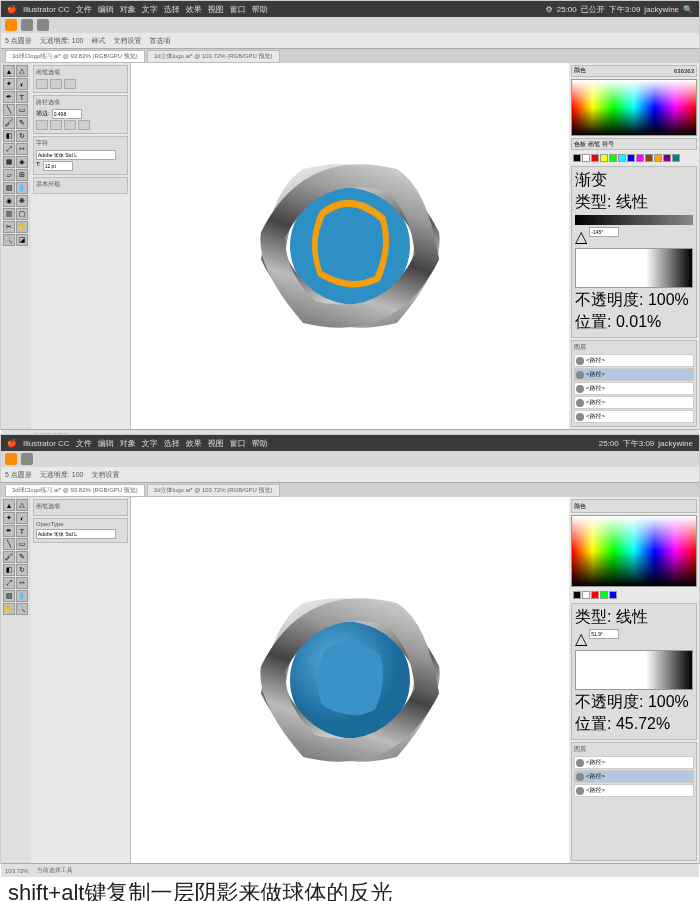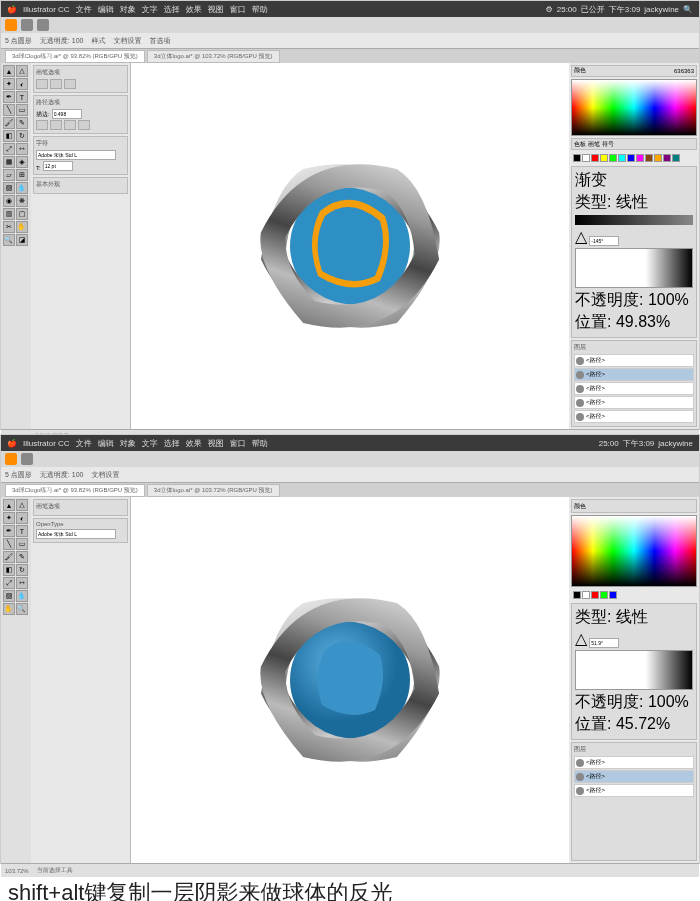--- a/index.html
+++ b/index.html
@@ -14,21 +14,21 @@
 .tabbar{height:14px;background:#d0d0d0;display:flex;align-items:center;padding:0 4px;font-size:7px;gap:2px}
 .tab{background:#e8e8e8;padding:1px 6px;color:#666;border:1px solid #bbb;font-size:6px}
 .tab.active{background:#fff}
 .main-area{display:flex;height:calc(100% - 62px)}
 .toolbox{width:30px;background:#e0e0e0;display:flex;flex-direction:column;padding:2px;gap:1px}
 .tool{width:12px;height:12px;background:#c0c0c0;border:1px solid #999;font-size:7px;display:flex;align-items:center;justify-content:center}
 .tool-row{display:flex;gap:1px}
 .left-panel{width:100px;background:#e8e8e8;border-right:1px solid #bbb;padding:2px;display:flex;flex-direction:column;gap:2px;font-size:6px}
 .panel-section{background:#ddd;border:1px solid #bbb;padding:2px}
 .panel-title{font-size:6px;color:#555;margin-bottom:2px}
-.panel-row{display:flex;gap:2px;margin-bottom:1px;align-items:flex-end}
+.panel-row{display:flex;gap:2px;margin-bottom:1px;align-items:flex-start}
 .panel-input{width:30px;height:10px;background:#fff;border:1px solid #aaa;font-size:5px;padding:0 1px}
 .panel-btn{width:12px;height:10px;background:#d0d0d0;border:1px solid #aaa}
 .canvas-area{flex:1;background:#fff;position:relative;display:flex;align-items:center;justify-content:center}
 .artwork{width:240px;height:240px;position:relative}
 .right-panel{width:130px;background:#e8e8e8;display:flex;flex-direction:column;gap:2px;padding:2px}
 .color-picker{height:72px;background:linear-gradient(to right,#f00,#ff0,#0f0,#0ff,#00f,#f0f,#f00);position:relative;border:1px solid #999}
 .color-picker::before{content:'';position:absolute;inset:0;background:linear-gradient(to bottom,rgba(255,255,255,1),rgba(255,255,255,0) 50%,rgba(0,0,0,0) 50%,rgba(0,0,0,1))}
 .swatches{display:flex;flex-wrap:wrap;gap:1px;padding:2px}
 .swatch{width:8px;height:8px;border:1px solid #999}
 .gradient-panel{background:#ddd;padding:3px;border:1px solid #bbb}
@@ -238,21 +238,21 @@
         <div class="gradient-preview"></div>
         <div class="panel-row">
             <span>△</span>
             <input class="panel-input" value="-145°" style="">
           </div>
         <div class="gradient-large"></div>
         <div class="panel-row">
             <span>不透明度: 100%</span>
           </div>
         <div class="panel-row">
-            <span>位置: 49.83%</span>
+            <span>位置: 0.01%</span>
           </div>
       </div>
       <div class="layers-panel">
         <div class="panel-title">图层</div>
         <div class="layer-row">
             <div class="layer-eye"></div>
             <span>&lt;路径&gt;</span>
           </div>
         <div class="layer-row sel">
             <div class="layer-eye"></div>

